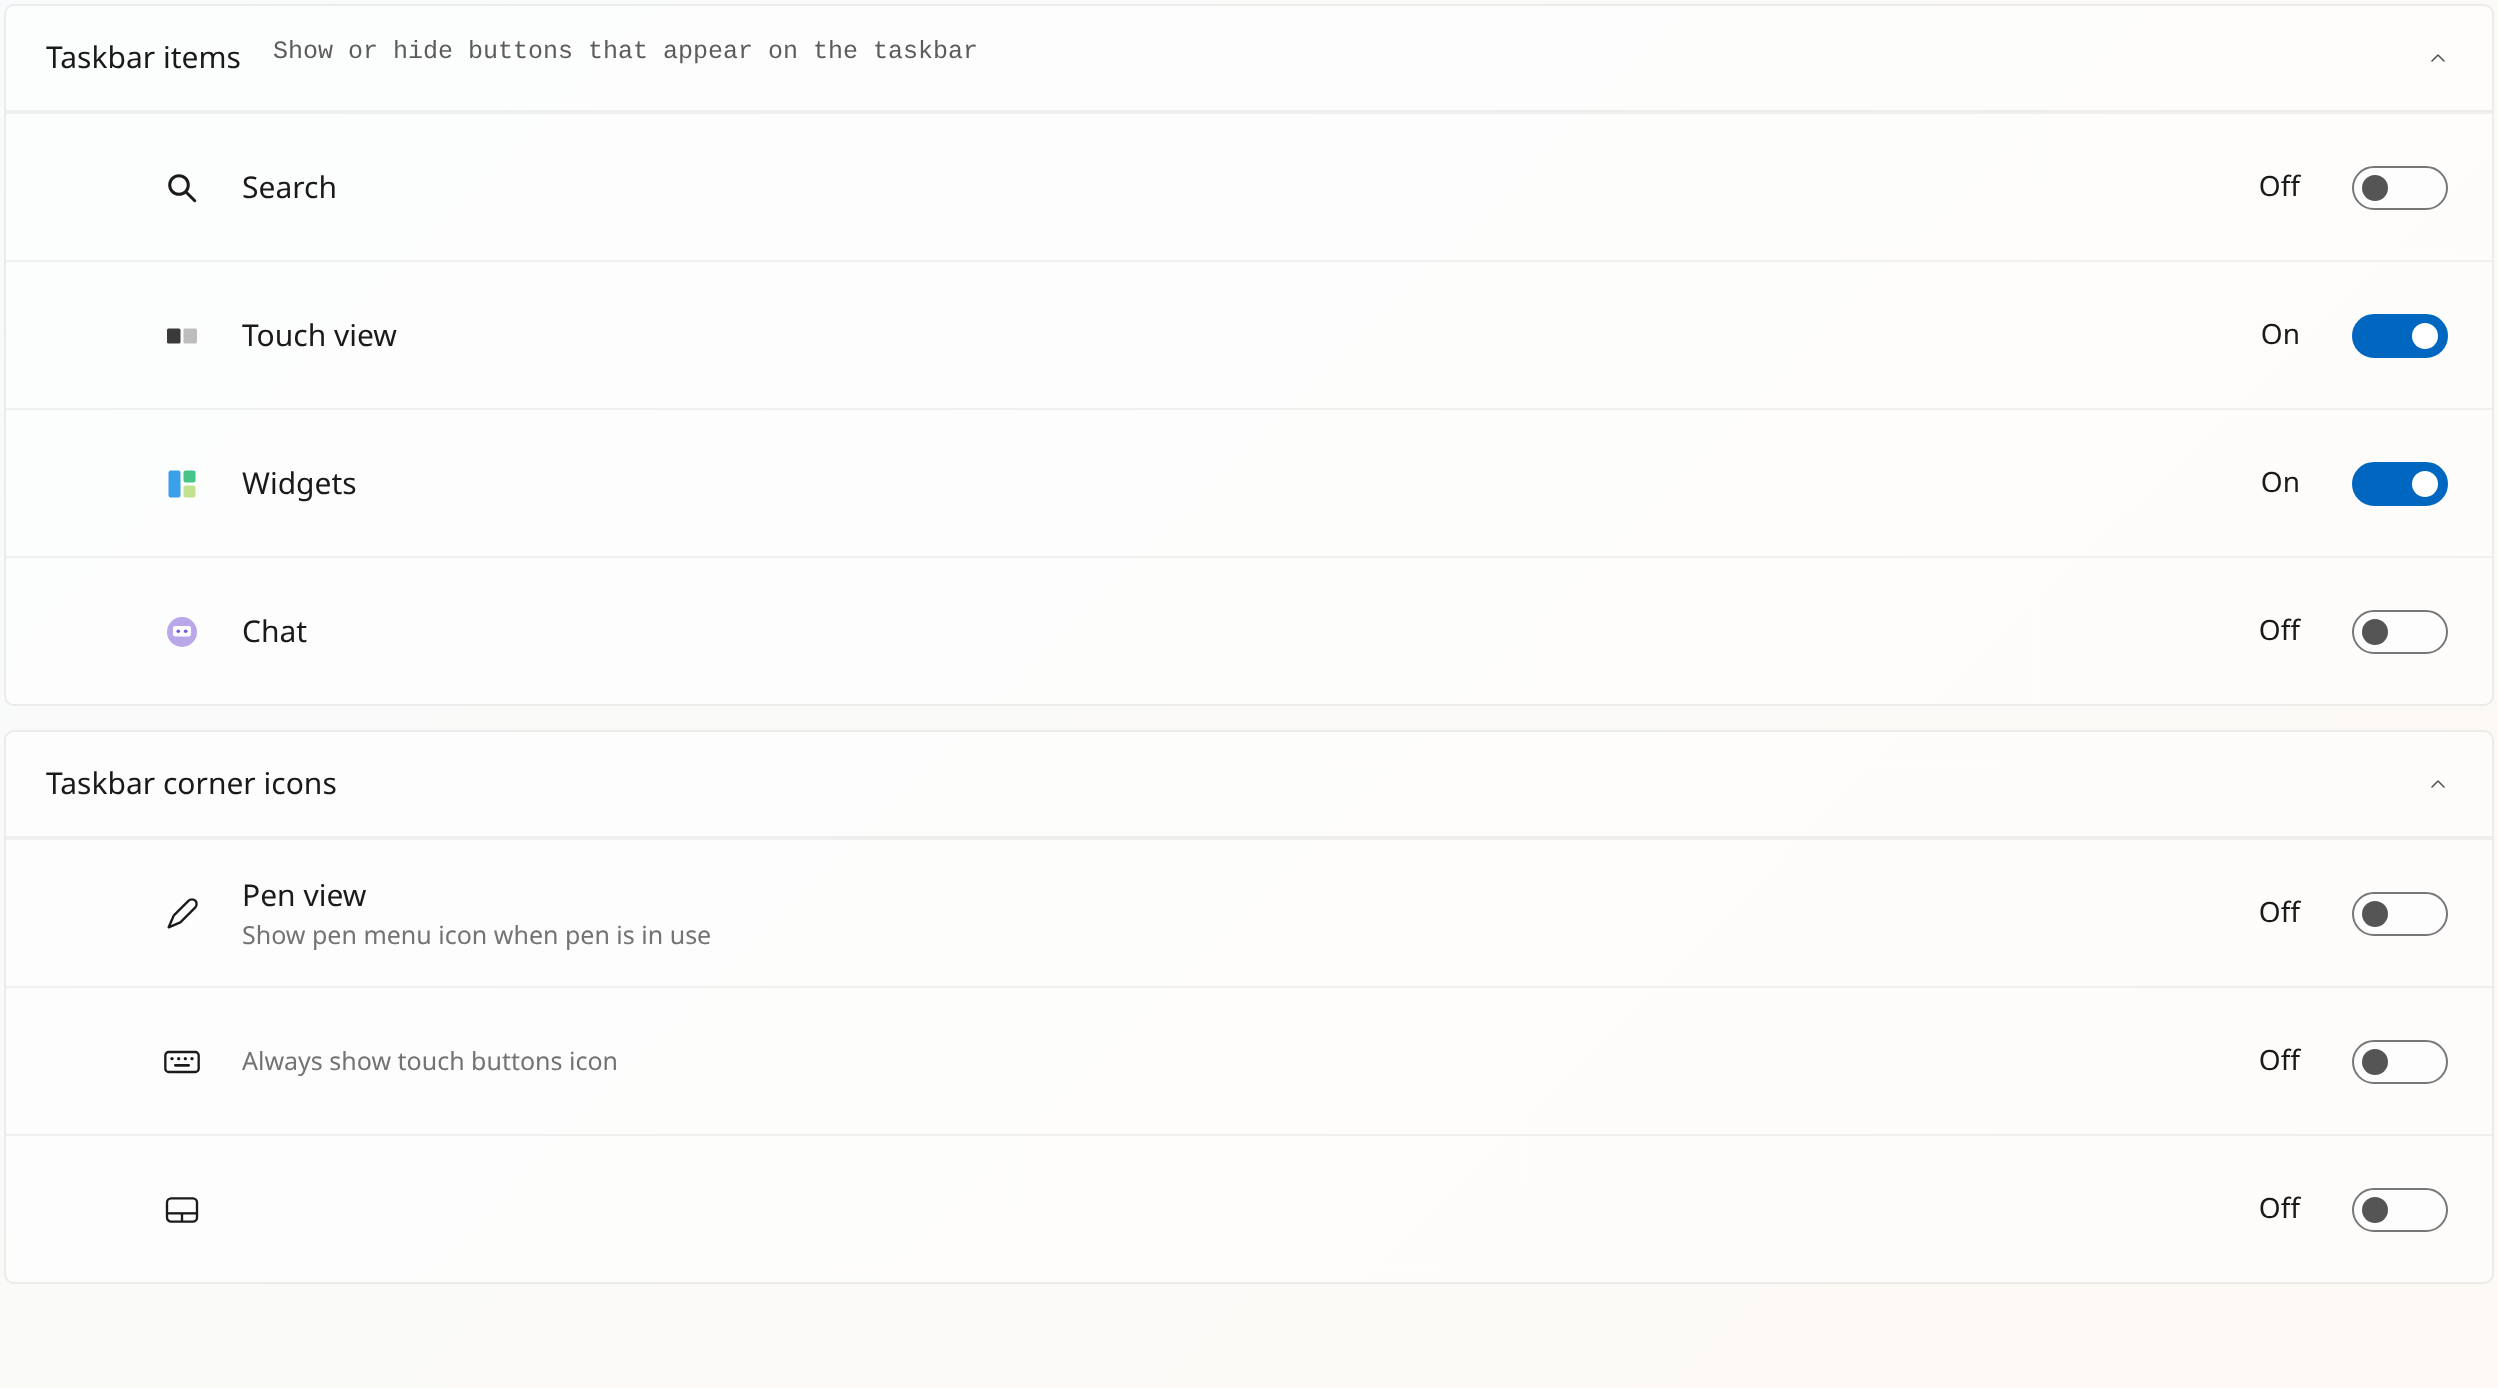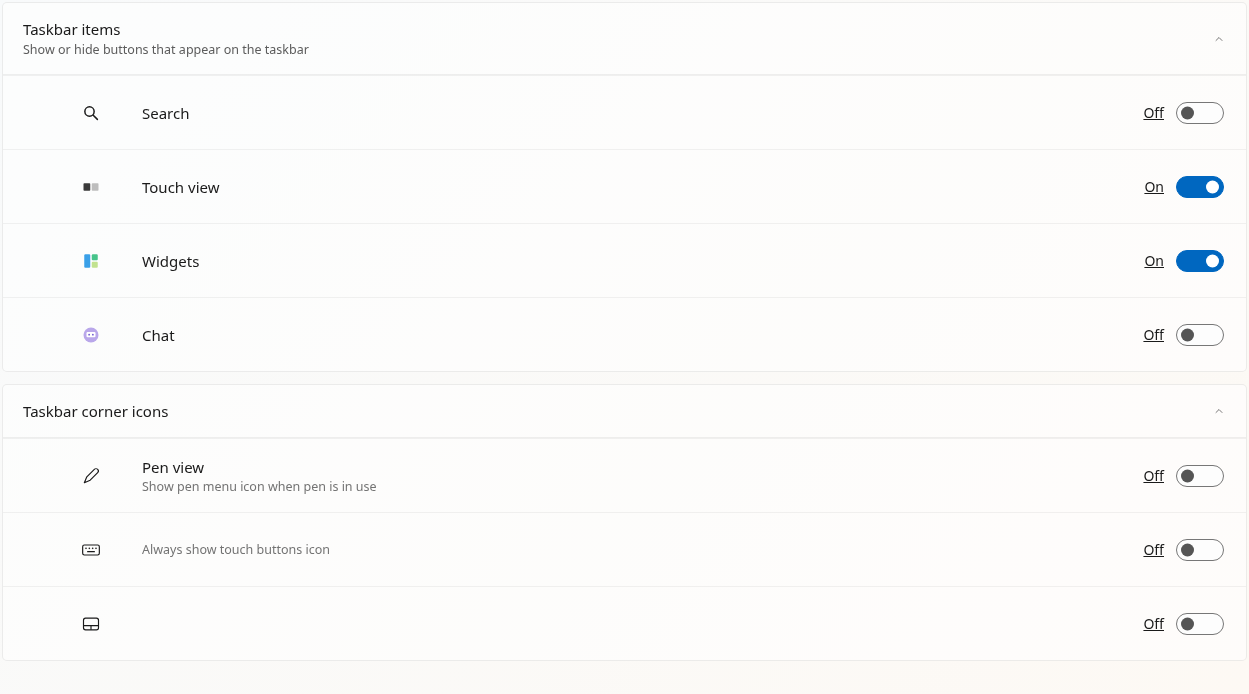--- a/index.html
+++ b/index.html
@@ -20,40 +20,40 @@
     overflow: hidden;
   }
   .section-header {
     display: flex;
     align-items: center;
     justify-content: space-between;
     padding: 16px 20px 16px 20px;
     border-bottom: 1px solid rgba(0,0,0,0.06);
     cursor: pointer;
   }
-  .section-header .titles { display: flex; flex-direction: column; gap: 2px; }
+  .section-header .titles { display: flex; flex-direction: row; gap: 16px; }
   .section-title { font-size: 15px; font-weight: 400; color: #1a1a1a; }
-  .section-subtitle { font-size: 12.5px; color: #5c5c5c; }
+  .section-subtitle { font-size: 12.5px; color: #5c5c5c; font-family: Liberation Mono, monospace; }
   .chevron { width: 14px; height: 14px; display:flex; align-items:center; justify-content:center; }
   .chevron svg { width: 12px; height: 12px; }
   .row {
     display: flex;
     align-items: center;
     justify-content: space-between;
     padding: 0 22px 0 78px;
     height: 74px;
     border-top: 1px solid rgba(0,0,0,0.05);
   }
   .row:first-of-type { border-top: none; }
   .row-left { display: flex; align-items: center; gap: 20px; }
   .row-icon-holder { width:20px; height:20px; display:flex; align-items:center; justify-content:center; }
-  .row-text { display:flex; flex-direction:column; gap:1px;margin-left:21px; }
+  .row-text { display:flex; flex-direction:column; gap:1px; }
   .row-label { font-size: 15px; color:#1a1a1a; }
   .row-sub { font-size: 12.5px; color:#737373; }
-  .row-right { display:flex; align-items:center; gap:12px;text-decoration:underline; }
+  .row-right { display:flex; align-items:center; gap:26px; }
   .state-text { font-size:14px; color:#1a1a1a; min-width:24px; text-align:right; }
   .toggle {
     width: 48px; height: 22px;
     border-radius: 11px;
     border: 1.2px solid #777;
     background: #fdfdfd;
     position: relative;
     cursor: pointer;
   }
   .toggle .knob {

